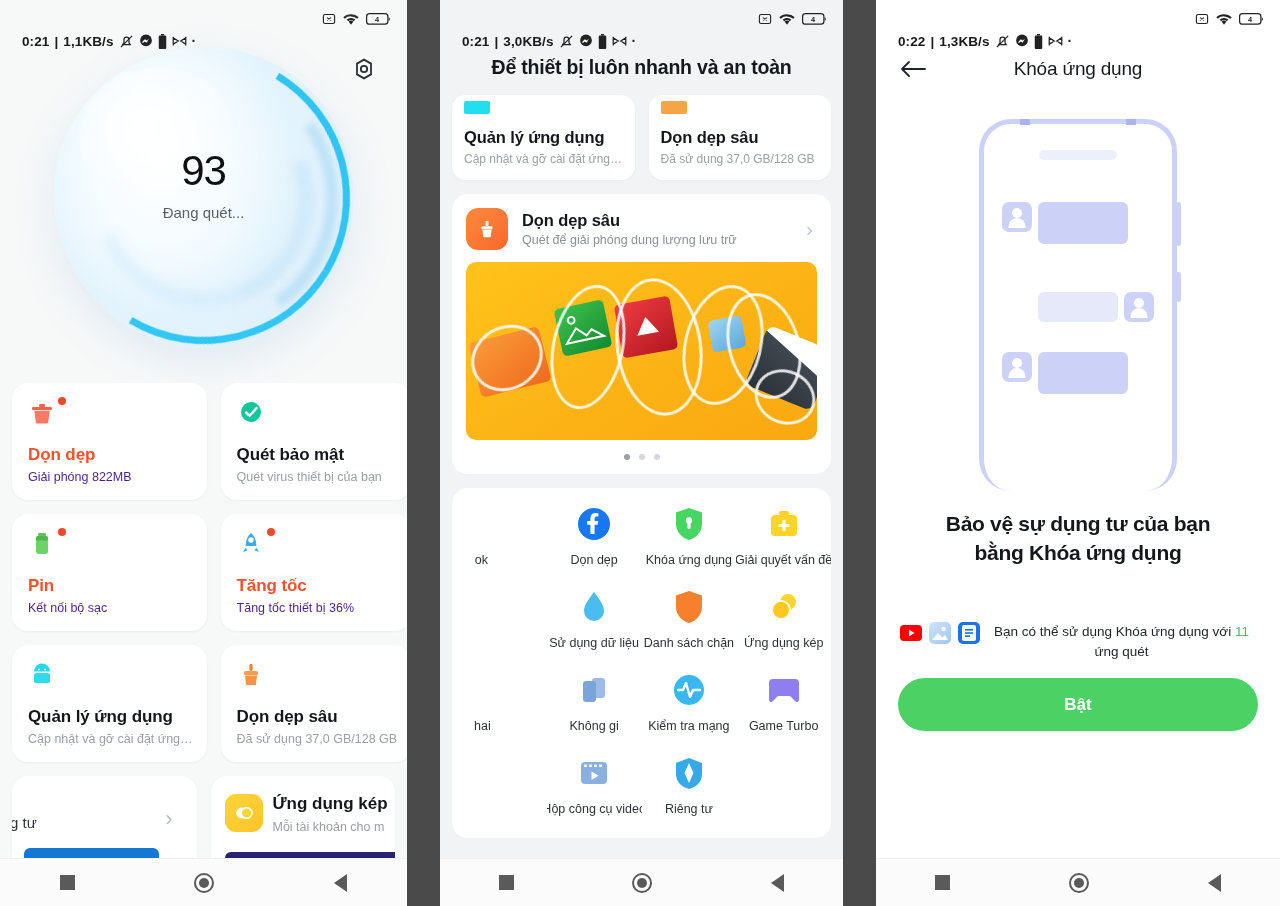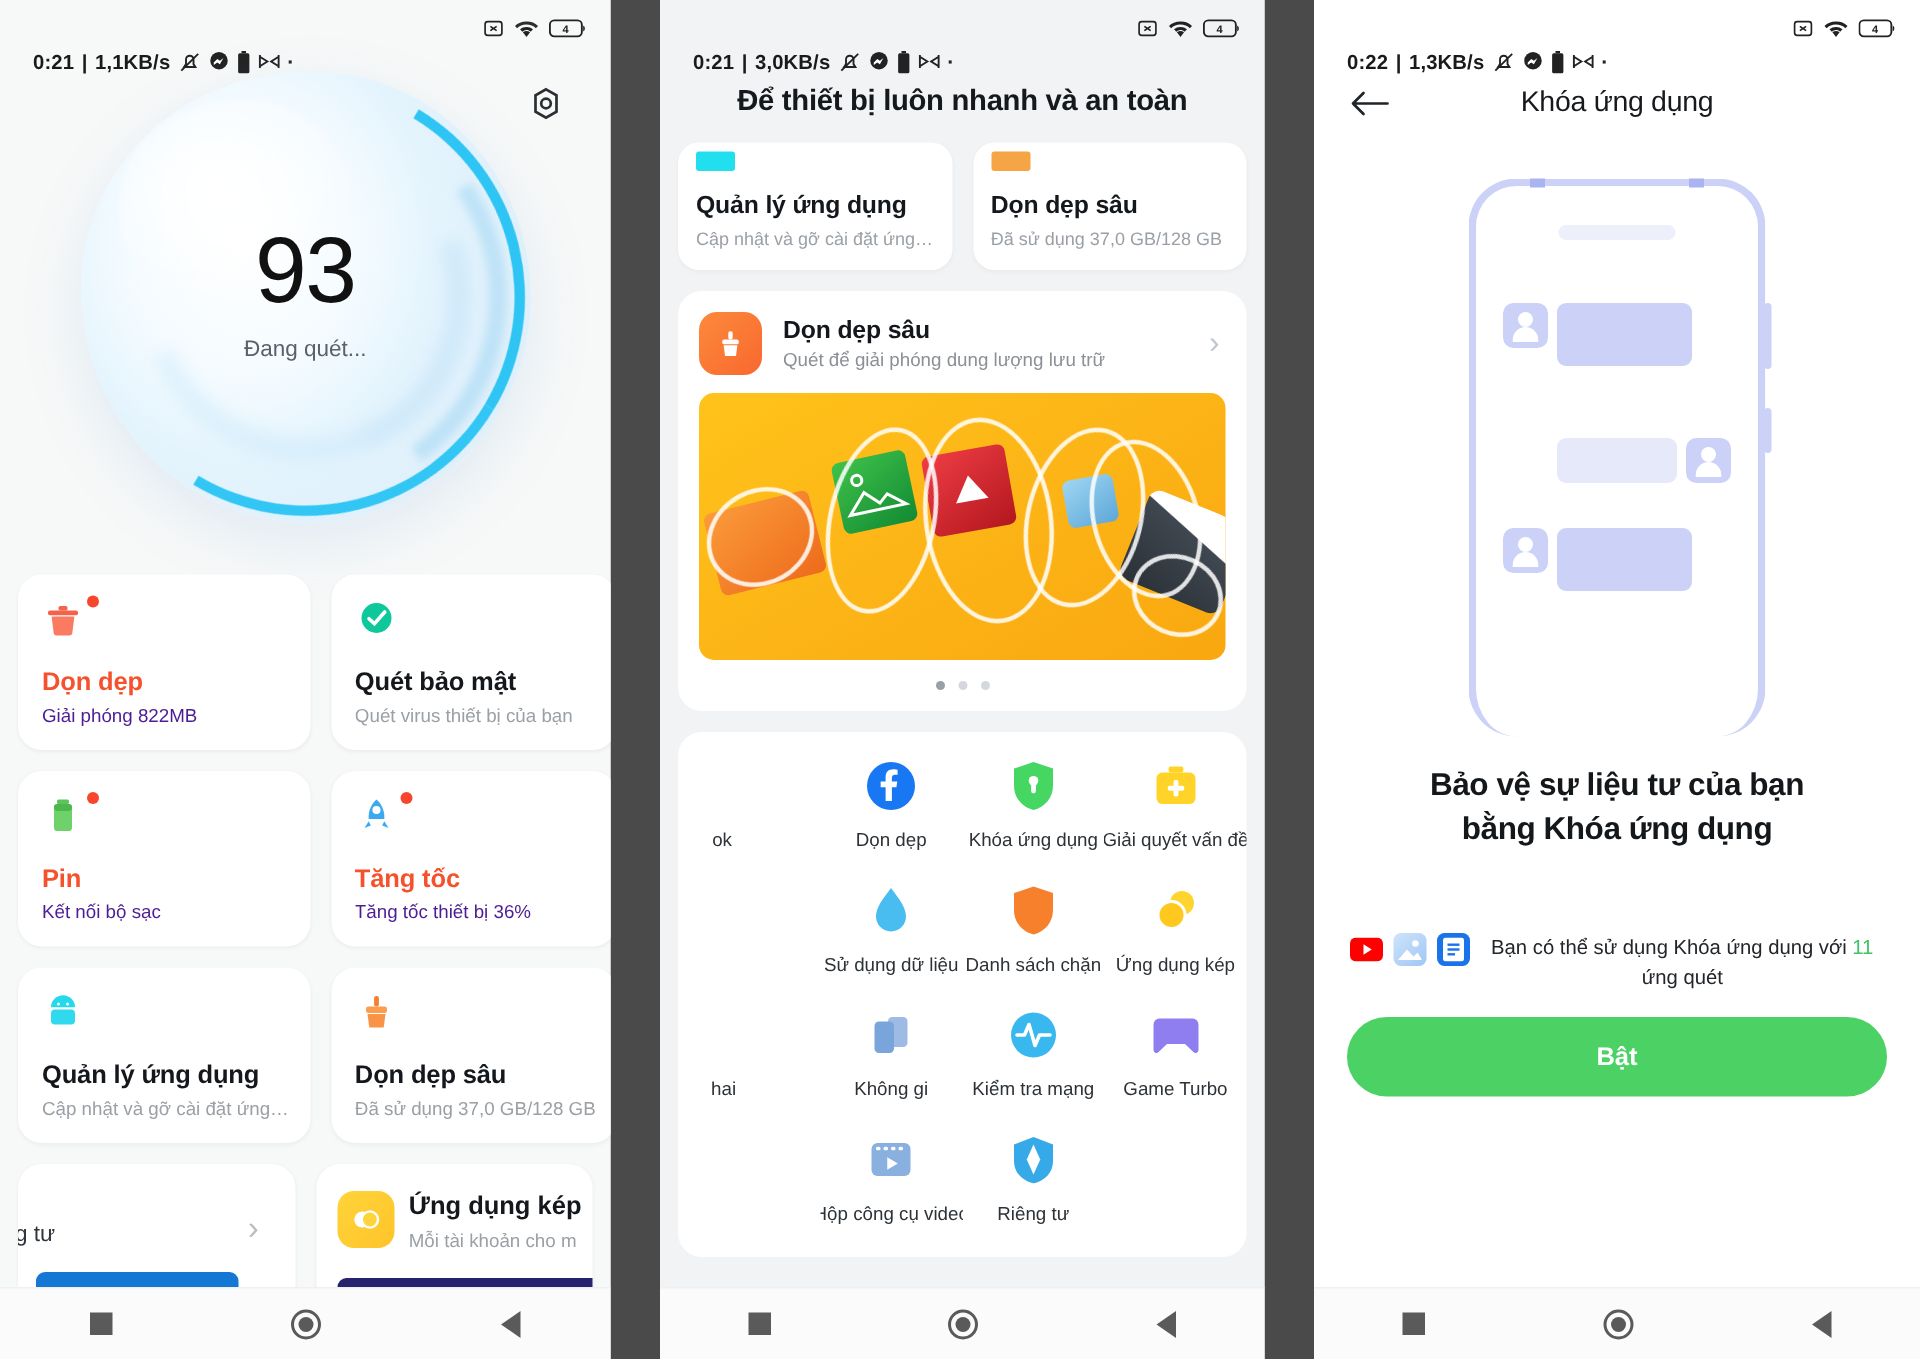--- a/index.html
+++ b/index.html
@@ -82,21 +82,21 @@
   }
   .orb-hl {
     position: absolute; left: 8%; top: 6%; width: 55%; height: 48%;
     border-radius: 50%;
     background: radial-gradient(ellipse at 40% 40%, rgba(255,255,255,0.95), rgba(255,255,255,0) 70%);
     filter: blur(2px);
   }
   .score-box {
     position: absolute; left: 0; right: 0; top: 112px; text-align: center; z-index: 5;
   }
-  .score-num { font-size: 62px; font-weight: 400; color: #111; line-height: 1; letter-spacing: -1px; }
+  .score-num { font-size: 42px; font-weight: 400; color: #111; line-height: 1; letter-spacing: -1px; }
   .score-lbl { font-size: 15px; color: #5b6169; margin-top: 12px; }
 
   .grid2 { padding: 0 12px; display: grid; grid-template-columns: 1fr 1fr; gap: 14px; }
   .card {
     background: #fff; border-radius: 16px; padding: 16px 14px 16px 16px;
     min-height: 110px; position: relative;
     box-shadow: 0 1px 3px rgba(0,0,0,0.05);
   }
   .card-ico { width: 30px; height: 30px; position: relative; margin-bottom: 16px; }
   .badge-dot {
@@ -710,21 +710,21 @@
           <div class="bub light" style="width:80px;"></div>
         </div>
         <div class="msg" style="left:18px;top:228px;">
           <div class="av"></div>
           <div class="bub"></div>
         </div>
       </div>
     </div>
 
     <div class="p3-h1">
-      <span>Bảo vệ sự liệu tư của bạn</span><br>
+      <span>Bảo vệ sự dụng tư của bạn</span><br>
       <span>bằng Khóa ứng dụng</span>
     </div>
 
     <div class="p3-note">
       <span class="mini" style="background:#fff;">
         <svg width="22" height="16" viewBox="0 0 22 16">
             <rect width="22" height="16" rx="4" fill="#ff0000"></rect>
             <path d="M9 4.5l5.5 3.5L9 11.5z" fill="#fff"></path>
           </svg>
       </span>

